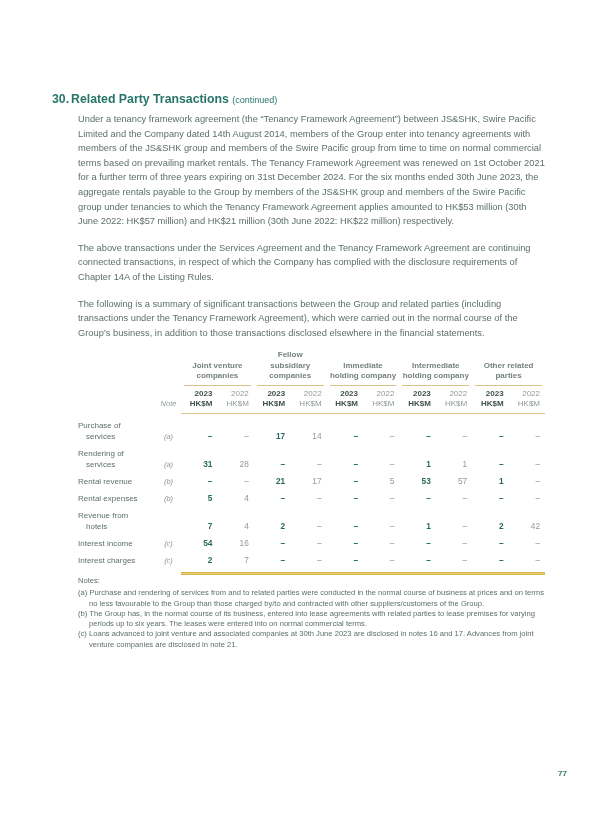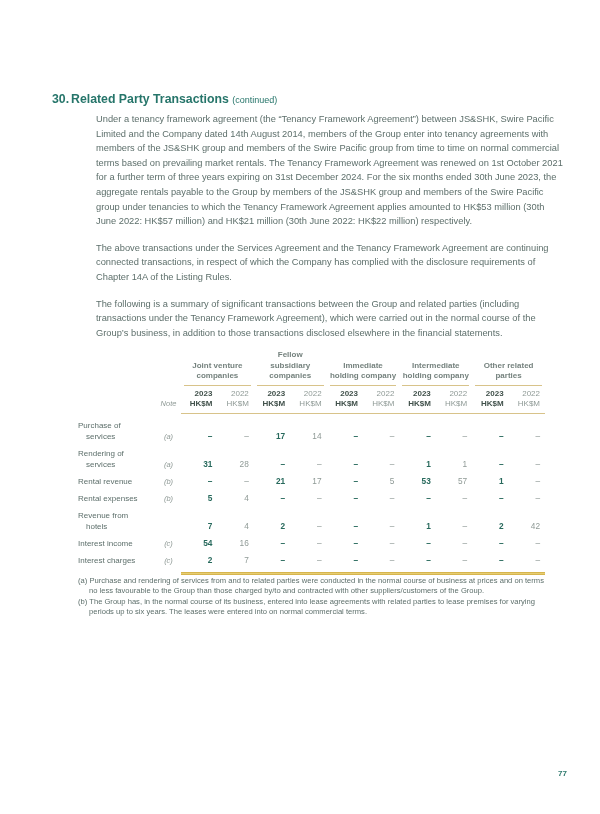--- a/index.html
+++ b/index.html
@@ -9,21 +9,21 @@
     -webkit-font-smoothing:antialiased;
   }
   .page{position:absolute;inset:0;background:#ffffff;}
 
   
   .heading{position:absolute;left:52px;top:92px;font-size:12.3px;font-weight:bold;color:#26756a;white-space:nowrap;}
   .hnum{display:inline-block;width:19px;}
   .hcont{font-size:9px;font-weight:normal;text-align:center;}
 
   
-  .paras{position:absolute;left:96px;top:112px;width:468px;}
+  .paras{position:absolute;left:78px;top:112px;width:468px;}
   .paras p{margin:0 0 12px 0;font-size:9.3px;line-height:14.6px;text-align:left;}
 
   
   .rtable{position:absolute;left:78px;top:347px;width:467px;font-size:8px;}
   .period-row{display:flex;}
   .period-row .spacer{width:103px;flex:0 0 103px;}
   .period{flex:1;text-align:center;color:#75827e;font-size:8.2px;padding-bottom:3px;border-bottom:1px solid #d8c38a;}
   .groups-row{display:grid;grid-template-columns:103px repeat(5,1fr);align-items:end;margin-top:3px;}
   .group{text-align:center;color:#75827e;line-height:10.5px;padding-bottom:3px;margin:0 3px;border-bottom:1px solid #d8c38a;font-weight:bold;}
   .trow{display:grid;grid-template-columns:78px 25px repeat(10,1fr);align-items:end;}
@@ -220,21 +220,23 @@
           <div class="val c23">–</div>
           <div class="val c22">–</div>
           <div class="val c23">–</div>
           <div class="val c22">–</div>
         </div>
       </div>
     <div class="rule thick"></div>
   </div>
 
   <div class="notes">
+    <p class="nhead">Notes:</p>
     <div id="noteItems">
         <p><span>(a) </span><span>Purchase and rendering of services from and to related parties were conducted in the normal course of business at prices and on terms no less favourable to the Group than those charged by/to and contracted with other suppliers/customers of the Group.</span></p>
         <p><span>(b) </span><span>The Group has, in the normal course of its business, entered into lease agreements with related parties to lease premises for varying periods up to six years. The leases were entered into on normal commercial terms.</span></p>
+        <p><span>(c) </span><span>Loans advanced to joint venture and associated companies at 30th June 2023 are disclosed in notes 16 and 17. Advances from joint venture companies are disclosed in note 21.</span></p>
       </div>
   </div>
 
   <div class="pagenum">77</div>
 
 </div>
 
 </body></html>

